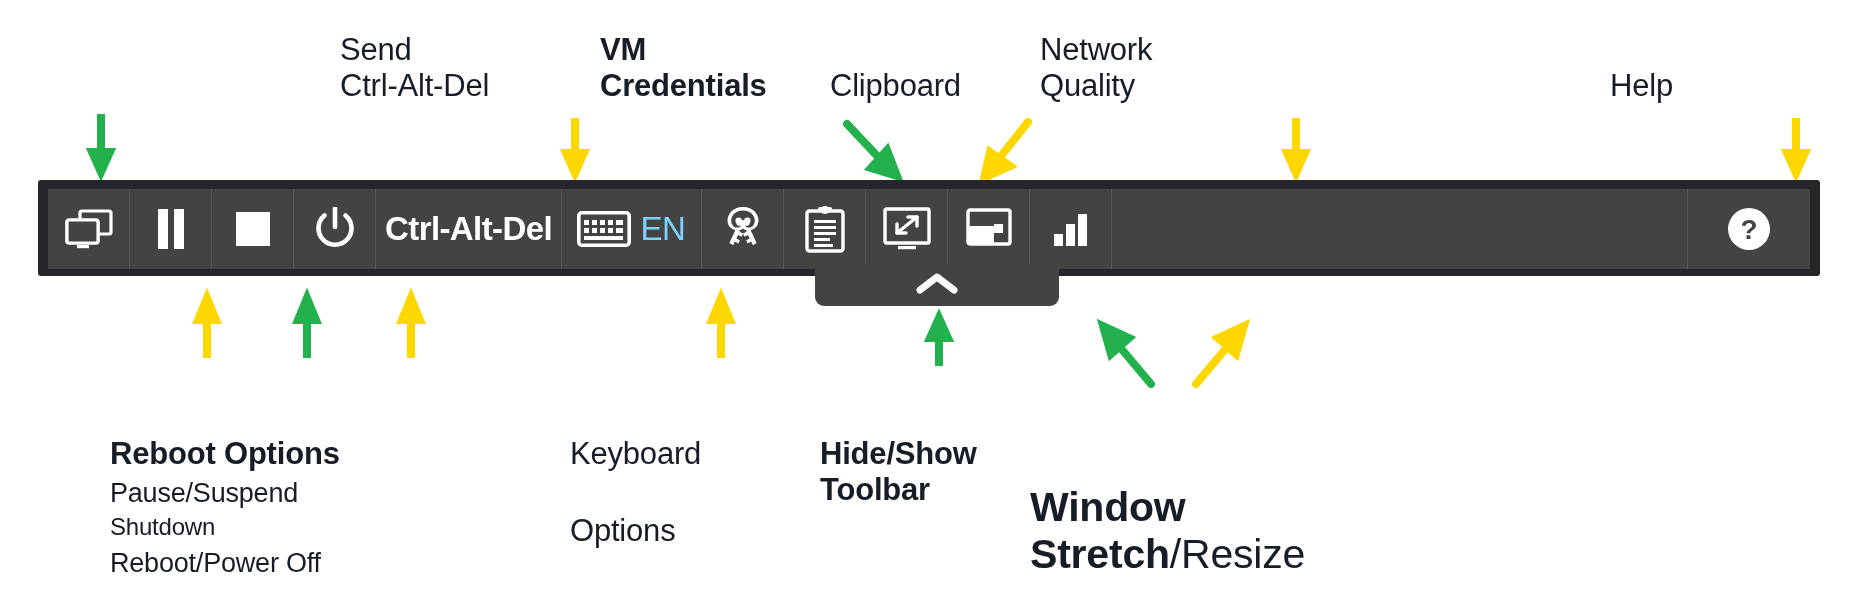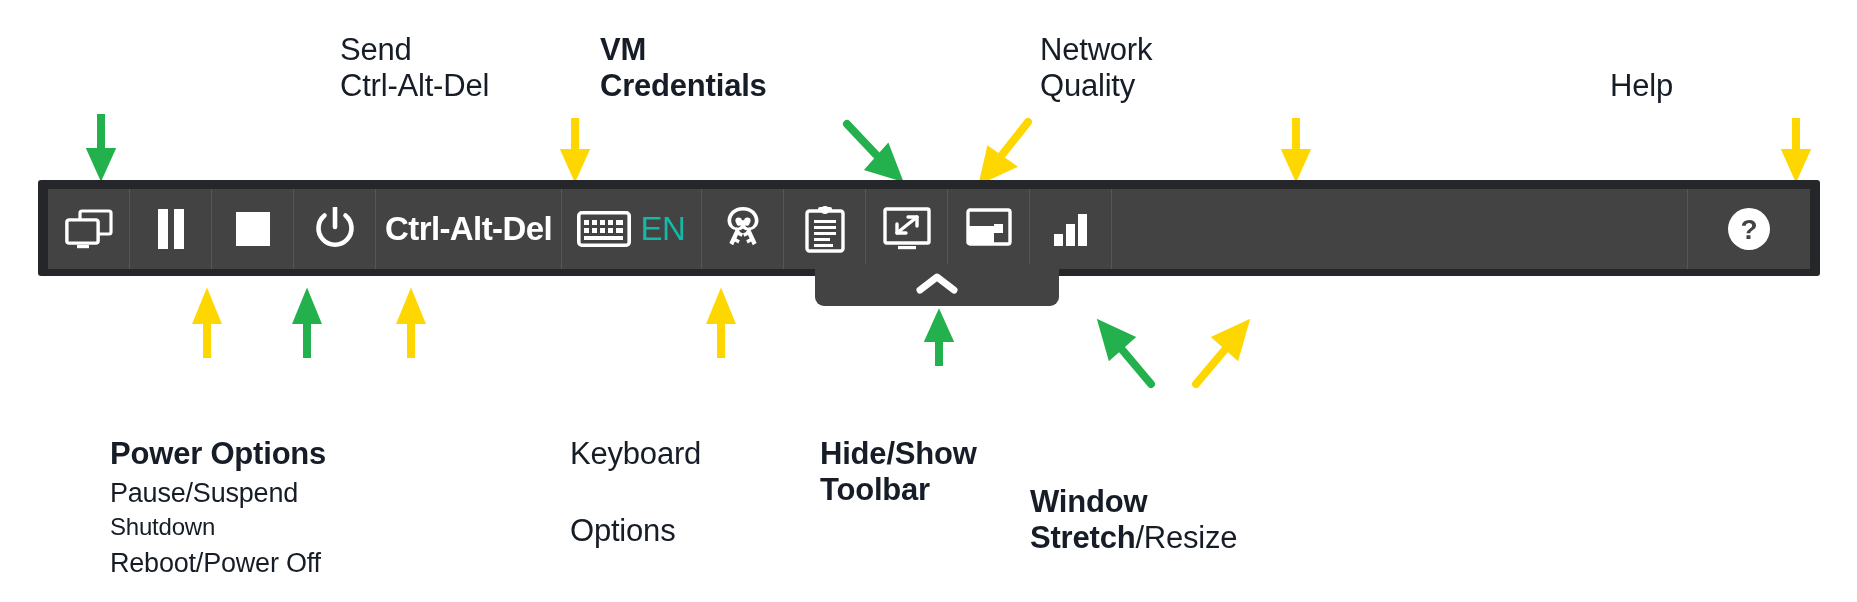--- a/index.html
+++ b/index.html
@@ -78,21 +78,21 @@
     font-size: 33px;
     font-weight: 600;
     letter-spacing: -0.6px;
   }
   .kbd-wrap {
     display: flex;
     align-items: center;
     gap: 9px;
   }
   .kbd-lang {
-    color: #14b8a6;
+    color: #7dd3fc;
     font-size: 33px;
     font-weight: 500;
     letter-spacing: -0.3px;
   }
 
   
   #toolbar-tab {
     position: absolute;
     left: 815px;
     top: 264px;
@@ -111,20 +111,21 @@
 
 <div id="stage">
 
 
   <div class="label light" style="left:340px; top:32px; width:290px; font-size:31px;">Send
 Ctrl-Alt-Del</div>
 
   <div class="label bold" style="left:600px; top:32px; width:290px; font-size:31px;">VM
 Credentials</div>
 
+  <div class="label light" style="left:830px; top:68px; width:300px; font-size:31px;">Clipboard</div>
 
   <div class="label light" style="left:1040px; top:32px; width:300px; font-size:31px;">Network
 Quality</div>
 
   <div class="label light" style="left:1610px; top:68px; width:230px; font-size:31px;">Help</div>
 
   <div class="arrow" style="left:90px; top:114px;">
     <svg width="22" height="62" viewBox="0 0 22 62">
       <path d="M11 0 L11 40 M11 58 L2 38 L20 38 Z" stroke="#22b14c" stroke-width="8" fill="#22b14c"></path>
     </svg>
@@ -359,29 +360,29 @@
       <path d="M56 64 L24 26 M8 6 L16 34 L34 18 Z" stroke="#22b14c" stroke-width="8" fill="#22b14c" stroke-linecap="round"></path>
     </svg>
   </div>
 
   <div class="arrow" style="left:1190px; top:320px;">
     <svg width="62" height="68" viewBox="0 0 62 68">
       <path d="M6 64 L38 26 M54 6 L46 34 L28 18 Z" stroke="#ffd700" stroke-width="8" fill="#ffd700" stroke-linecap="round"></path>
     </svg>
   </div>
 
-  <div class="label bold" style="left:110px; top:436px; width:400px; font-size:31px;">Power Options</div>
+  <div class="label bold" style="left:110px; top:436px; width:400px; font-size:31px;">Reboot Options</div>
   <div class="label light" style="left:110px; top:478px; width:400px; font-size:27px;">Pause/Suspend</div>
   <div class="label light" style="left:110px; top:513px; width:400px; font-size:24px;">Shutdown</div>
   <div class="label light" style="left:110px; top:548px; width:400px; font-size:27px;">Reboot/Power Off</div>
 
   <div class="label light" style="left:570px; top:436px; width:290px; font-size:31px;">Keyboard</div>
   <div class="label light" style="left:570px; top:481px; width:290px; font-size:31px;margin-top:32px;">Options</div>
 
   <div class="label bold" style="left:820px; top:436px; width:290px; font-size:31px;">Hide/Show
 Toolbar</div>
 
-  <div class="label" style="left:1030px; top:448px; width:420px; font-size:31px;">
+  <div class="label" style="left:1030px; top:436px; width:420px; font-size:41px;">
     <span class="b">Window
 Stretch</span><span class="r">/Resize</span>
   </div>
 
 </div>
 
 </body></html>

